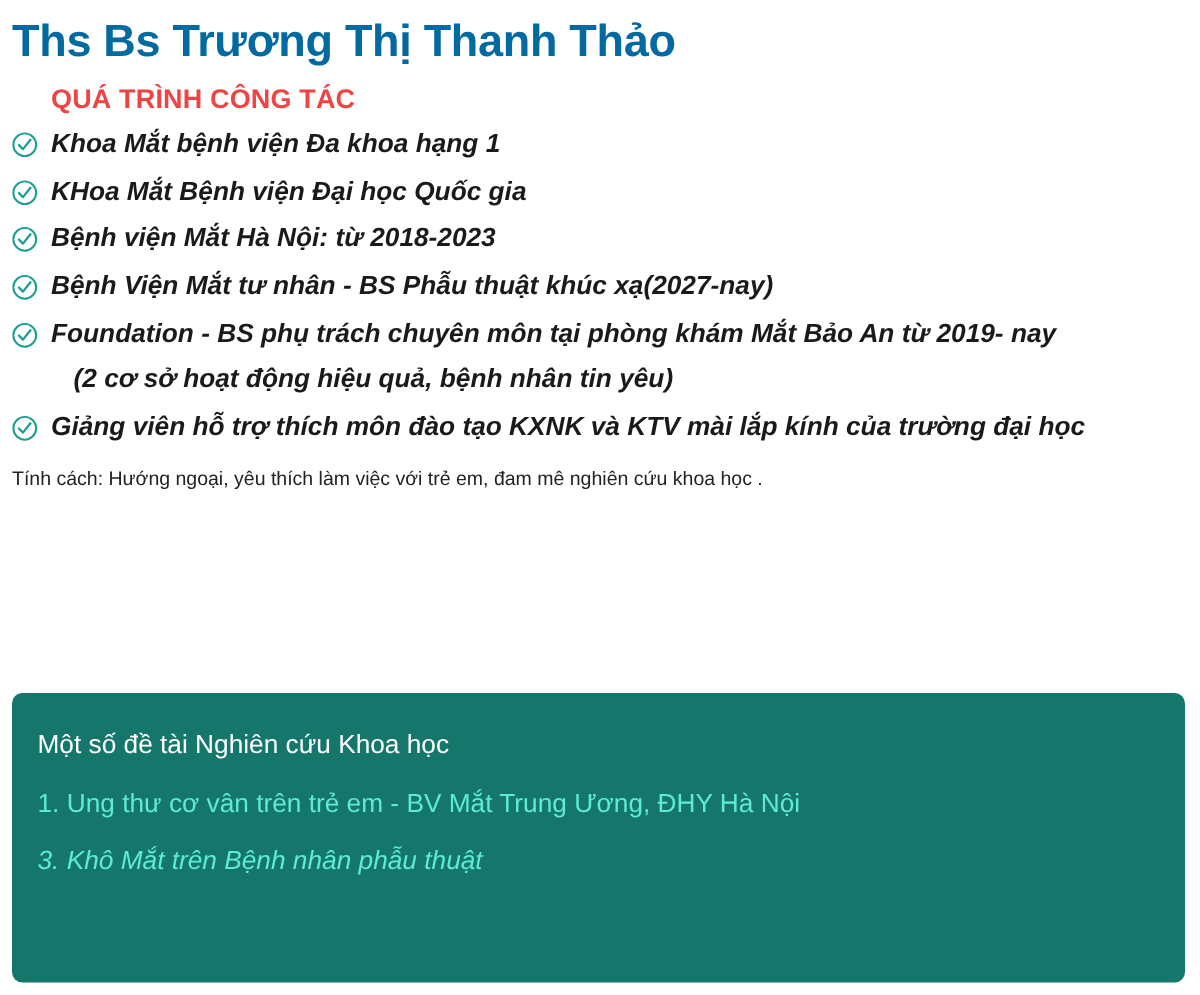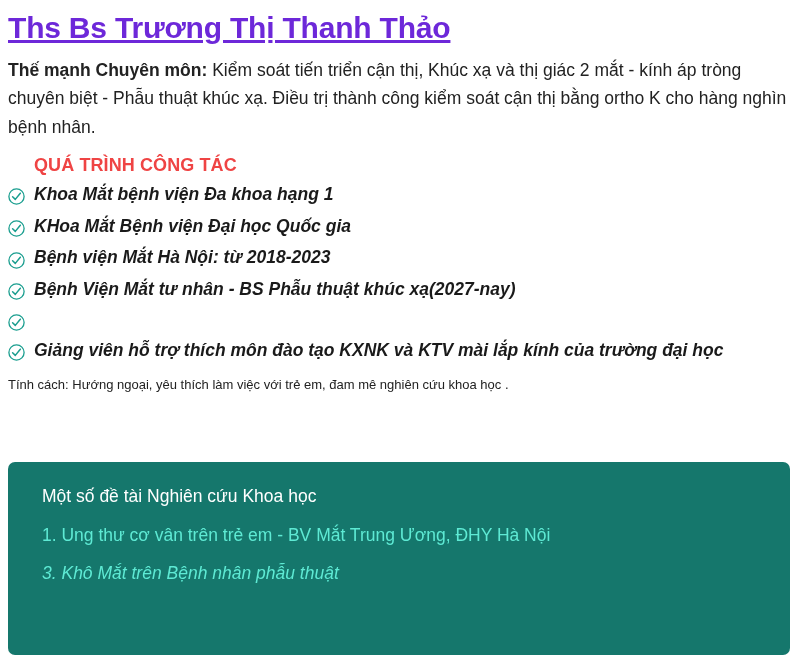--- a/index.html
+++ b/index.html
@@ -17,25 +17,24 @@
   .page {
     width: 800px;
     height: 663px;
     box-sizing: border-box;
     padding: 6px 10px 0 8px;
     position: relative;
   }
   .title {
     font-size: 30px;
     font-weight: bold;
-    color: #6d28d9;
+    color: #0369a1;
     letter-spacing: -0.2px;
     margin: 4px 0 10px 0;
     line-height: 1.2;
-    text-decoration: underline;
   }
   .intro {
     font-size: 17.5px;
     line-height: 1.62;
     color: #222222;
     margin: 0 0 14px 0;
     max-width: 790px;
   }
   .intro b {
     font-weight: bold;
@@ -47,21 +46,21 @@
     margin: 0 0 7px 26px;
     letter-spacing: 0.1px;
   }
   .list {
     list-style: none;
     margin: 0 0 0 0;
     padding: 0;
   }
   .list li {
     display: flex;
-    align-items: center;
+    align-items: flex-start;
     margin-bottom: 8px;
   }
   .check {
     flex: 0 0 auto;
     width: 17px;
     height: 17px;
     margin-top: 4px;
     margin-right: 9px;
   }
   .check svg { display: block; }
@@ -85,21 +84,21 @@
   }
   .research-box {
     position: absolute;
     left: 8px;
     right: 10px;
     top: 462px;
     bottom: 8px;
     background: #15776c;
     border-radius: 7px;
     box-sizing: border-box;
-    padding: 22px 26px 14px 34px;
+    padding: 22px 26px 14px 17px;
     color: #ffffff;
   }
   .research-title {
     font-size: 17.5px;
     color: #ffffff;
     margin-bottom: 14px;
     line-height: 1.4;
   }
   .research-item {
     font-size: 17.5px;
@@ -109,21 +108,20 @@
   }
   .research-item:last-child { margin-bottom: 0; font-style: italic; }
 </style>
 </head>
 <body>
 
 <div class="page">
 
   <h1 class="title">Ths Bs Trương Thị Thanh Thảo</h1>
 
-  <p class="intro"><b>Thế mạnh Chuyên môn:</b><span> Kiểm soát tiến triển cận thị, Khúc xạ và thị giác 2 mắt - kính áp tròng chuyên biệt - Phẫu thuật khúc xạ. Điều trị thành công kiểm soát cận thị bằng ortho K cho hàng nghìn bệnh nhân.</span></p>
 
   <div class="section-heading">QUÁ TRÌNH CÔNG TÁC</div>
 
   <ul class="list">
     <li>
       <span class="check">
         <svg width="17" height="17" viewBox="0 0 17 17">
             <circle cx="8.5" cy="8.5" r="7.6" fill="none" stroke="#1a9e8f" stroke-width="1.3"></circle>
             <path d="M4.6 8.7 L7.3 11.4 L12.3 5.2" fill="none" stroke="#1a9e8f" stroke-width="1.5" stroke-linecap="round" stroke-linejoin="round"></path>
           </svg>
@@ -157,20 +155,21 @@
       </span>
       <span class="item-text">Bệnh Viện Mắt tư nhân - BS Phẫu thuật khúc xạ(2027-nay)</span>
     </li>
     <li>
       <span class="check">
         <svg width="17" height="17" viewBox="0 0 17 17">
             <circle cx="8.5" cy="8.5" r="7.6" fill="none" stroke="#1a9e8f" stroke-width="1.3"></circle>
             <path d="M4.6 8.7 L7.3 11.4 L12.3 5.2" fill="none" stroke="#1a9e8f" stroke-width="1.5" stroke-linecap="round" stroke-linejoin="round"></path>
           </svg>
       </span>
+      <span class="item-text"><span>Foundation - BS phụ trách chuyên môn tại phòng khám Mắt Bảo An từ 2019- nay</span><span class="sub">(2 cơ sở hoạt động hiệu quả, bệnh nhân tin yêu)</span></span>
     </li>
     <li>
       <span class="check">
         <svg width="17" height="17" viewBox="0 0 17 17">
             <circle cx="8.5" cy="8.5" r="7.6" fill="none" stroke="#1a9e8f" stroke-width="1.3"></circle>
             <path d="M4.6 8.7 L7.3 11.4 L12.3 5.2" fill="none" stroke="#1a9e8f" stroke-width="1.5" stroke-linecap="round" stroke-linejoin="round"></path>
           </svg>
       </span>
       <span class="item-text">Giảng viên hỗ trợ thích môn đào tạo KXNK và KTV mài lắp kính của trường đại học</span>
     </li>

